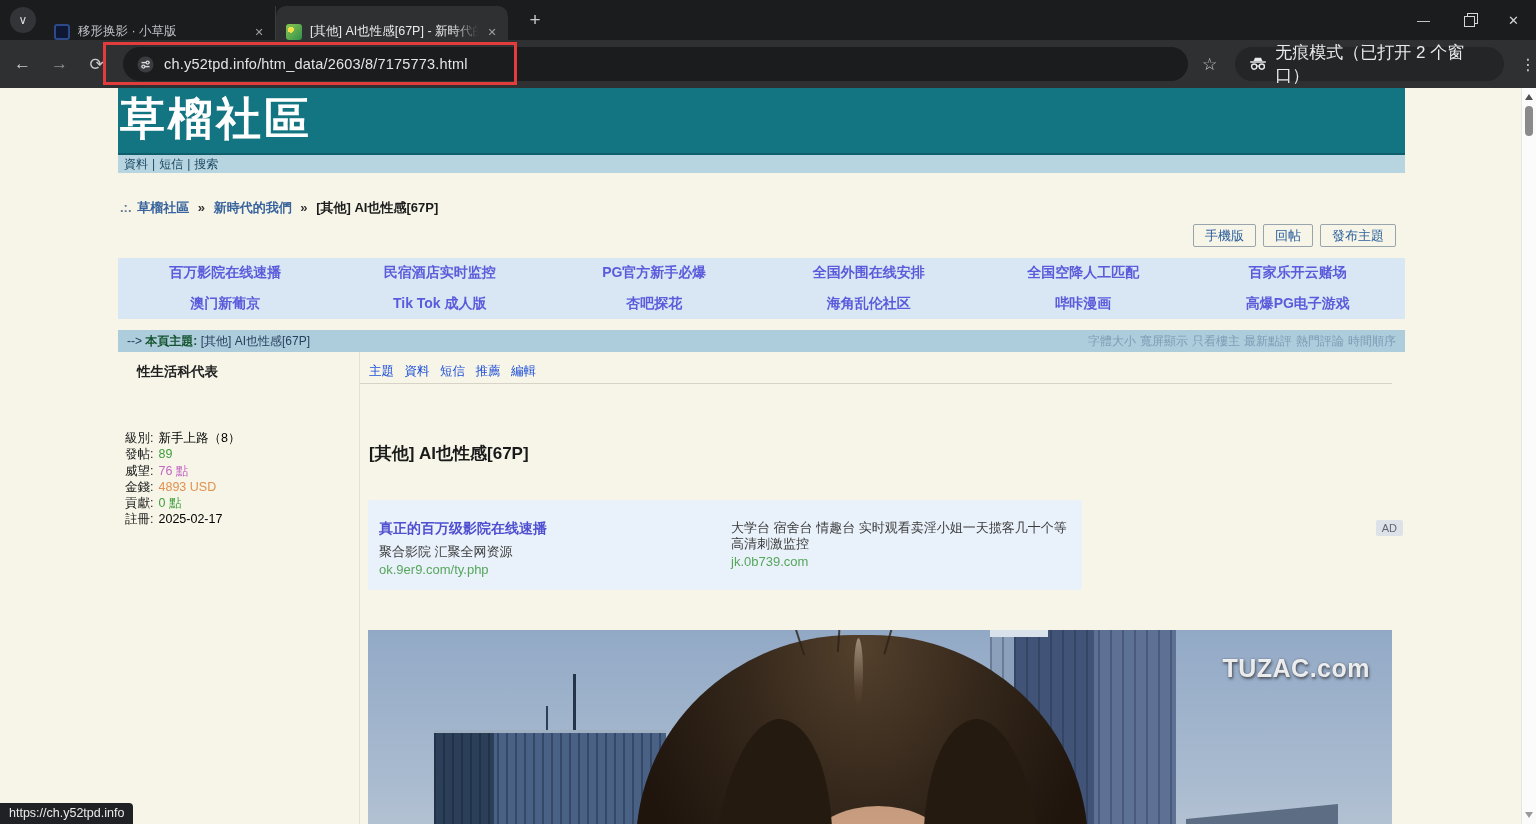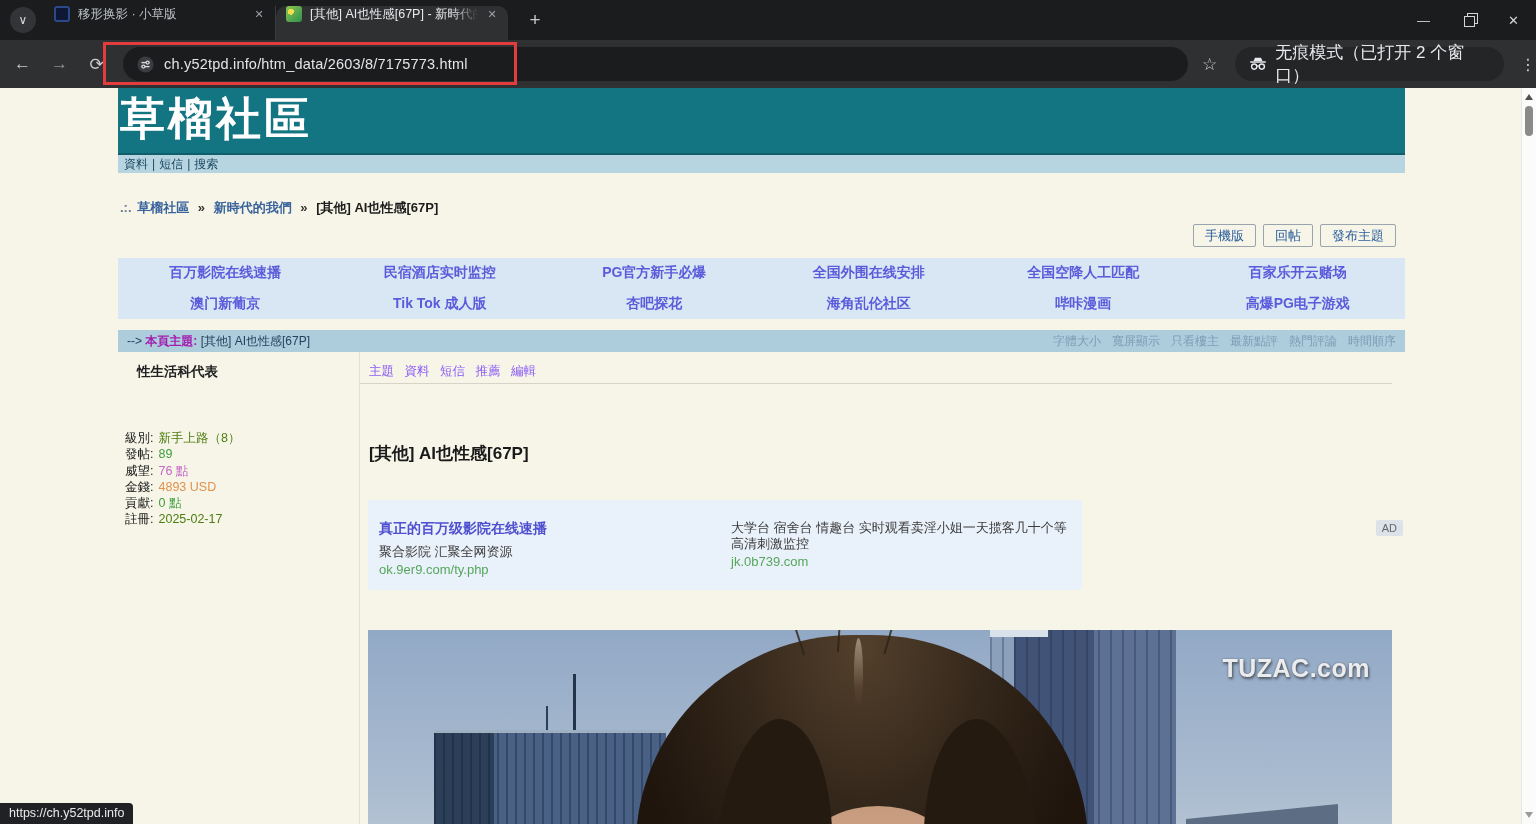--- a/index.html
+++ b/index.html
@@ -6,21 +6,21 @@
   html,body { width:1536px; height:824px; overflow:hidden;
     font-family:"Liberation Sans","DejaVu Sans",sans-serif; }
   body { position:relative; background:#f6f5e8; }
 
   
   .tabstrip { position:absolute; left:0; top:0; width:1536px; height:40px;
     background:#1b1c1e; display:flex; align-items:center; }
   .tab-search { width:26px; height:26px; border-radius:50%; background:#323438;
     color:#d7d9db; font-size:12px; display:flex; align-items:center; justify-content:center;
     margin:0 8px 0 10px; }
-  .tab { height:34px; margin-top:6px; display:flex; align-items:flex-start; padding:0 8px 0 10px;
+  .tab { height:34px; margin-top:6px; display:flex; align-items:flex-end; padding:0 8px 0 10px;
     font-size:12.5px; color:#bdc1c6; width:232px; }
   .tab.inactive { border-right:1px solid #3a3b3d; }
   .tab.active { background:#2f3032; border-radius:10px 10px 0 0; color:#e8eaed; }
   .favicon { width:16px; height:16px; border-radius:3px; flex:0 0 16px; margin-right:8px; }
   .fav1 { background:#0e1733; box-shadow:inset 0 0 0 2px #2c4a8a; }
   .fav2 { background:radial-gradient(circle at 30% 35%, #f3df4e 0 3px, rgba(0,0,0,0) 3px),
           linear-gradient(135deg,#8cc94f 0%,#2f8f4e 100%); }
   .tab-title { flex:1; white-space:nowrap; overflow:hidden; }
   .tab.active .tab-title { -webkit-mask-image:linear-gradient(90deg,#000 85%,transparent); 
     mask-image:linear-gradient(90deg,#000 85%,transparent); }
@@ -78,40 +78,40 @@
     padding:2px 11px; border-radius:2px; line-height:17px; }
 
   .promo { position:absolute; left:0; top:170px; width:100%; height:61px; background:#d8e7f3;
     display:grid; grid-template-columns:repeat(6,1fr); grid-template-rows:1fr 1fr;
     align-items:center; justify-items:center; }
   .promo a { color:#5b5bdb; font-weight:bold; font-size:14px; text-decoration:none; }
 
   .topicbar { position:absolute; left:0; top:242px; width:100%; height:22px; background:#adccdc;
     font-size:12px; line-height:22px; display:flex; padding:0 9px; }
   .topic-left { color:#26415e; }
-  .topic-left b { color:#a21caf; }
-  .topic-right { margin-left:auto; color:#7e9cb4; display:flex; gap:11px; }
+  .topic-left b { color:#14532d; }
+  .topic-right { margin-left:auto; color:#7e9cb4; display:flex; gap:4px; }
 
   .main { position:absolute; left:0; top:264px; width:100%; height:472px; }
   .sidebar { position:absolute; left:0; top:0; width:242px; height:472px;
     border-right:1px solid #e3e1d3; }
   .author-name { position:absolute; left:19px; top:11px; font-size:13.5px; font-weight:bold;
     color:#222222; }
   .author-info { position:absolute; left:7px; top:78px; font-size:12.5px; color:#222222;
     line-height:16.3px; }
   .author-info .lbl { margin-right:5px; }
   .val-green { color:#3d9e3d; }
   .val-purple { color:#c565c5; }
   .val-orange { color:#e2914e; }
-  .val-plain { color:#4d7c0f;text-align:right; }
+  .val-plain { color:#000000;text-align:right; }
 
   .rightcol { position:absolute; left:242px; top:0; right:0; height:472px; }
   .post-tabs { position:absolute; left:0; top:11px; right:13px; height:21px;
     border-bottom:1px solid #d6d4c6; padding-left:9px; font-size:12.5px; }
-  .post-tabs a { color:#8b5cf6; margin-right:7px; text-decoration:none; }
+  .post-tabs a { color:#1d4ed8; margin-right:7px; text-decoration:none; }
   .post-title { position:absolute; left:9px; top:90px; font-size:17px; font-weight:bold;
     color:#1a1a1a; }
 
   .ad-box { position:absolute; left:8px; top:148px; width:714px; height:90px; background:#e9f1fa;
     border-radius:3px; }
   .ad-col { position:absolute; top:20px; font-size:13px; color:#3b3b3b; }
   .ad-col-1 { left:11px; width:330px; }
   .ad-col-2 { left:363px; width:340px; }
   .ad-title { color:#4f4fd0; font-weight:bold; font-size:14px; margin-bottom:6px; }
   .ad-desc { line-height:16px; margin-bottom:2px; }

